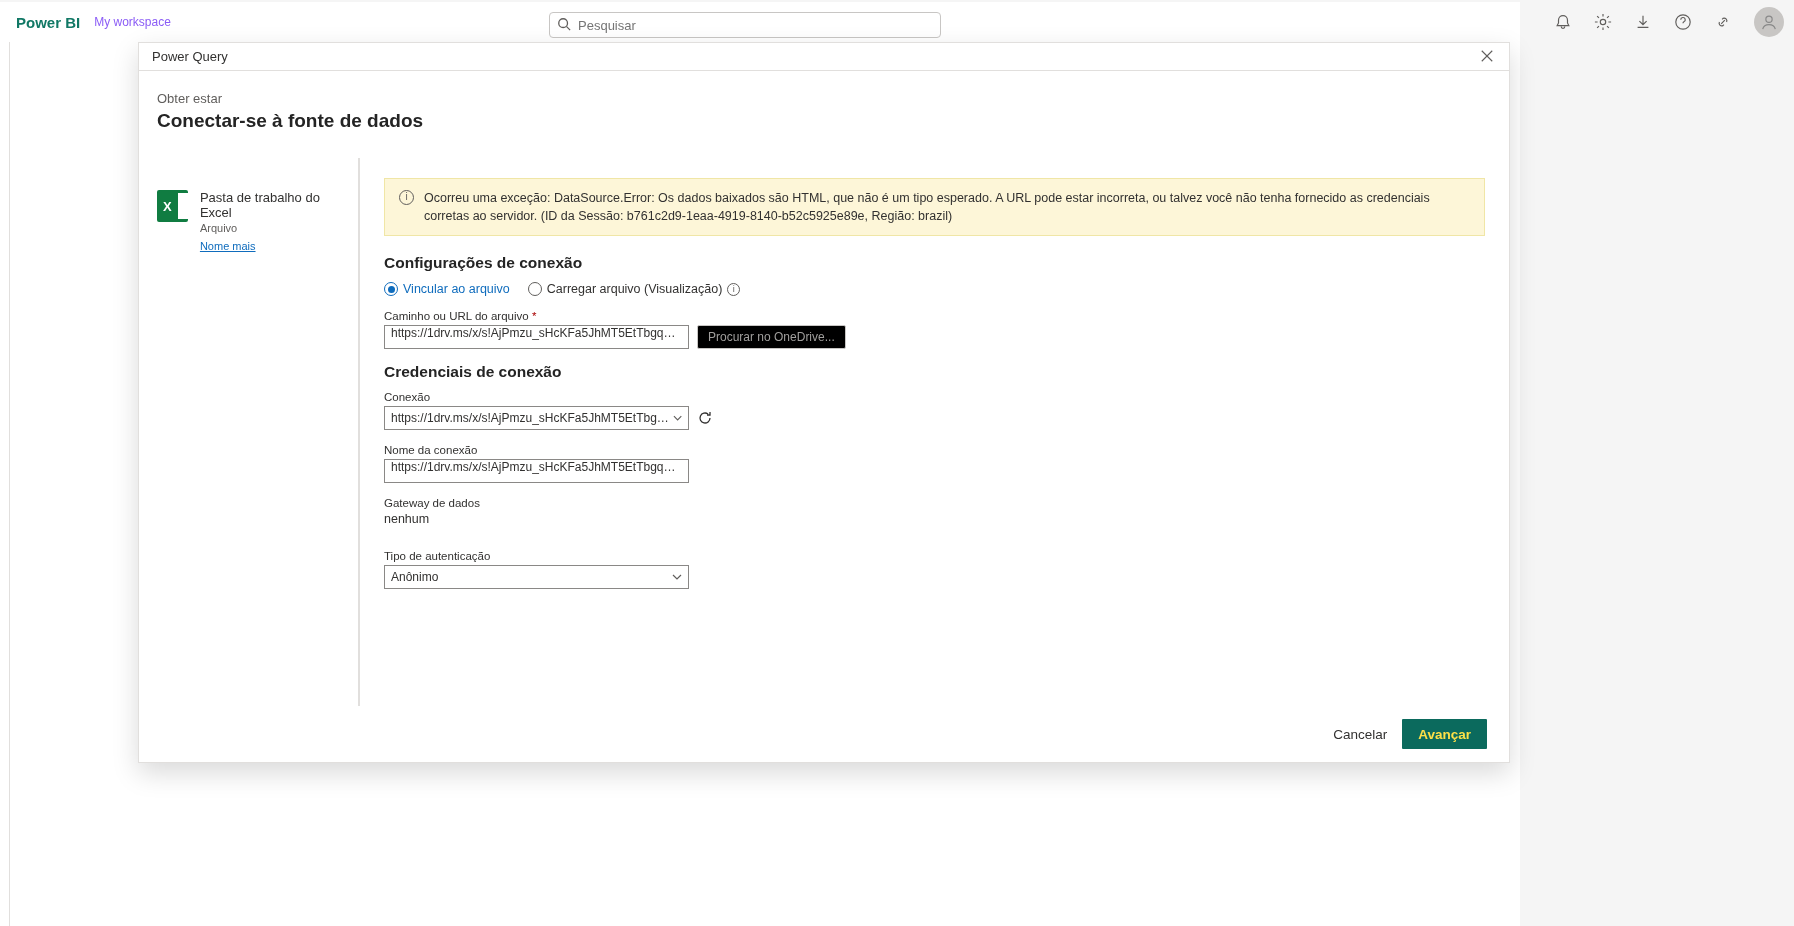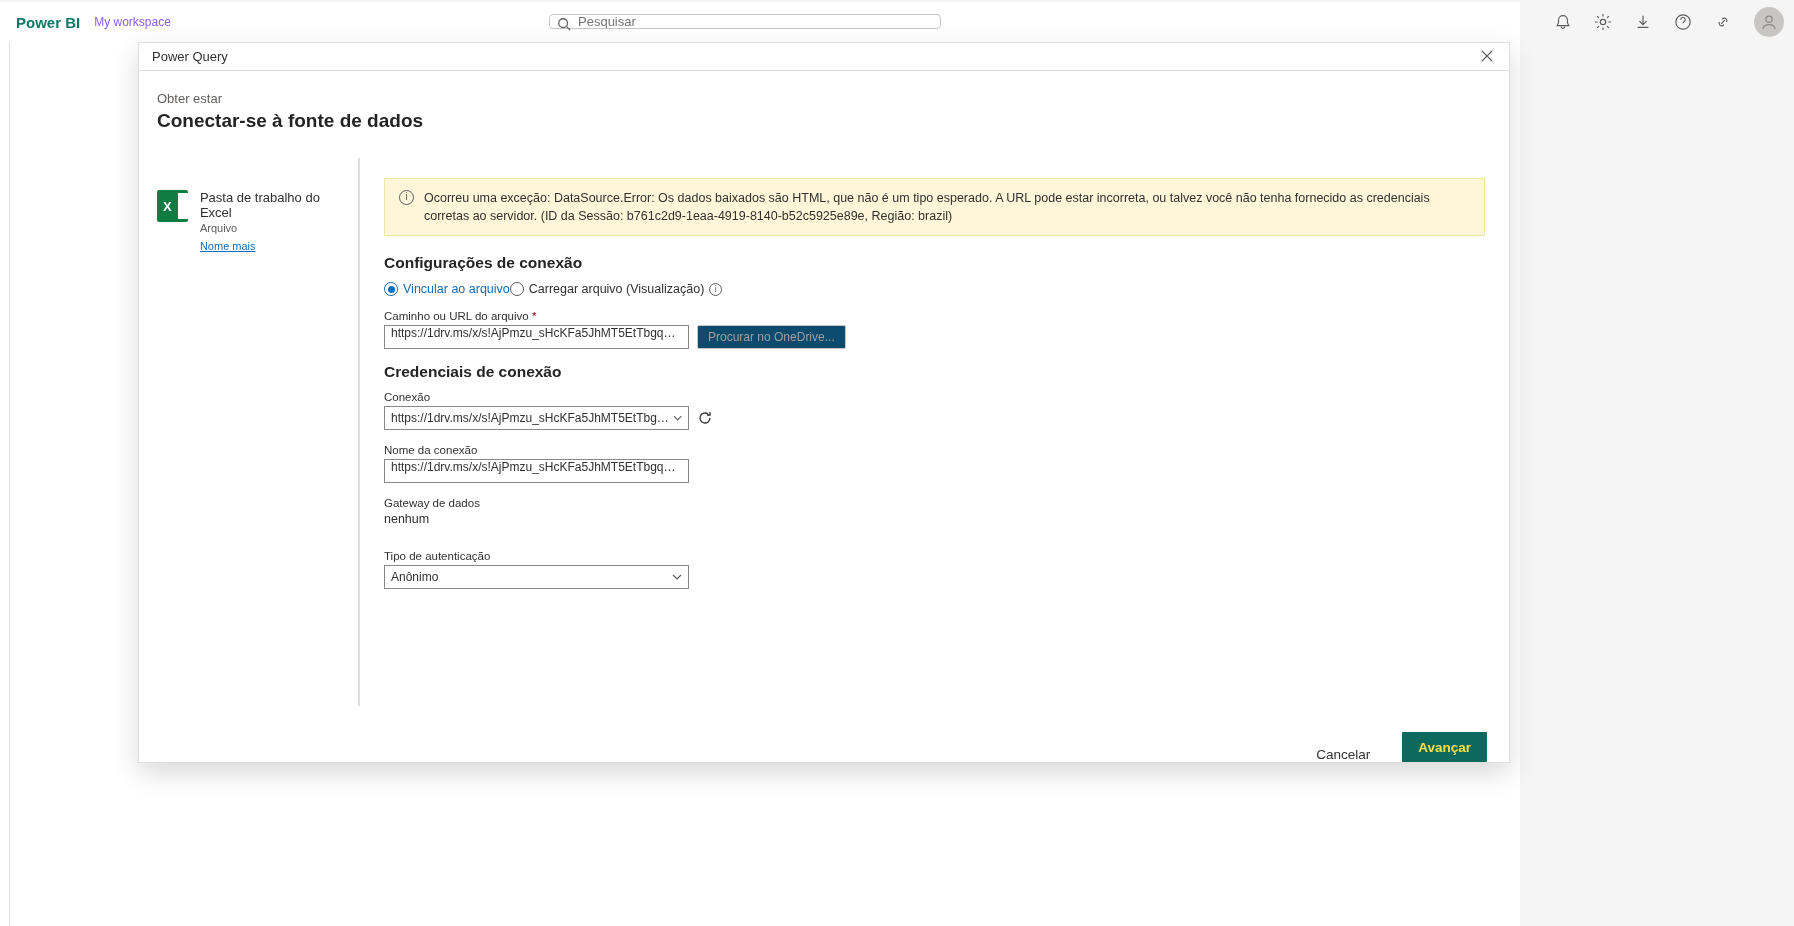--- a/index.html
+++ b/index.html
@@ -3,21 +3,21 @@
 <meta charset="utf-8">
 <style>
   * { box-sizing: border-box; margin: 0; padding: 0; font-family: "Segoe UI", Arial, sans-serif; }
   body { background: #f5f5f5; width: 1794px; height: 926px; overflow: hidden; position: relative; }
 
   
   .topbar { position: absolute; top: 2px; left: 0; right: 274px; height: 40px; background: #fff; display: flex; align-items: center; padding: 0 16px; }
   .brand { color: #117865; font-weight: 700; font-size: 15px; margin-right: 14px; }
   .workspace { color: #8b5cf6; font-size: 12px; }
   .search-wrap { position: absolute; left: 549px; top: 10px; width: 392px; }
-  .search { width: 100%; height: 15px; border: 1px solid #c8c6c4; border-radius: 4px; padding: 0 8px 0 28px; font-size: 13px; color: #605e5c; background: #fff; }
+  .search { width: 100%; height: 26px; border: 1px solid #c8c6c4; border-radius: 4px; padding: 0 8px 0 28px; font-size: 13px; color: #605e5c; background: #fff; }
   .search-icon-svg { position: absolute; left: 8px; top: 5px; width: 14px; height: 14px; color: #605e5c; }
 
   .topbar-right { position: absolute; right: 0; top: 2px; height: 40px; display: flex; align-items: center; gap: 22px; padding-right: 10px; }
   .tb-icon { width: 18px; height: 18px; color: #605e5c; display:flex; align-items:center; justify-content:center;}
   .avatar { width: 30px; height: 30px; border-radius: 50%; background: #c8c6c4; display:flex; align-items:center; justify-content:center; font-size:12px; color:#605e5c; }
 
   
   .sidebar-sliver { position:absolute; top:42px; left:0; width:10px; bottom:0; background:#fff; border-right:1px solid #e1dfdd; }
 
   
@@ -45,40 +45,40 @@
   
   .header-area { padding:20px 24px 0 18px;}
   .content-columns { display:flex; flex:1; overflow:hidden;}
   .content-columns .left-pane { border-right:1px solid #e1dfdd; }
 
   .error-banner { background:#fdf6d8; border:1px solid #f0e6a6; padding:10px 14px; font-size:12.5px; color:#323130; display:flex; gap:10px; margin-bottom:18px; line-height:1.45;}
   .info-icon { flex-shrink:0; width:15px; height:15px; border:1px solid #605e5c; border-radius:50%; display:flex; align-items:center; justify-content:center; font-size:10px; color:#605e5c; margin-top:1px;}
 
   .section-title { font-size:15.5px; font-weight:600; color:#242424; margin-bottom:10px;}
 
-  .radio-row { display:flex; align-items:center; margin-bottom:14px;}
+  .radio-row { display:flex; gap:18px; align-items:center; margin-bottom:14px;}
   .radio-opt { display:flex; align-items:center; gap:5px; font-size:12.5px; color:#323130;}
   .radio { width:14px; height:14px; border:1px solid #605e5c; border-radius:50%; display:flex; align-items:center; justify-content:center;}
   .radio.selected { border-color:#0f6cbd;}
   .radio.selected::after { content:''; width:7px; height:7px; background:#0f6cbd; border-radius:50%;}
   .radio-opt.sel { color:#0f6cbd;}
   .mini-info { width:13px; height:13px; border:1px solid #605e5c; border-radius:50%; display:flex; align-items:center; justify-content:center; font-size:9px; color:#605e5c;}
 
   .field-label { font-size:11.5px; color:#323130; margin-bottom:3px;}
   .field-label .req{ color:#a80000;}
   .input, .select { height:24px; border:1px solid #8a8886; font-size:12px; padding:0 6px; color:#323130; background:#fff;}
   .input { width:305px; overflow:hidden; text-overflow:ellipsis; white-space:nowrap;}
   .select { width:305px; display:flex; align-items:center; justify-content:space-between; cursor:pointer;}
   .chev { width:10px;height:10px; color:#605e5c;}
   .row { display:flex; align-items:center; gap:8px; margin-bottom:14px;}
-  .browse-btn { height:24px; padding:0 10px; background:#0c4a6e; border:1px solid #c8c6c4; font-size:12px; color:#a19f9d; border-radius:2px; }
+  .browse-btn { height:24px; padding:0 10px; background:#000000; border:1px solid #c8c6c4; font-size:12px; color:#a19f9d; border-radius:2px; }
   .refresh-icon { width:16px; height:16px; color:#323130; cursor:pointer;}
   .static-val { font-size:12.5px; color:#323130; margin-top:2px;}
 
-  .modal-footer { height:56px; border-top:0; display:flex; align-items:flex-end; justify-content:flex-end; padding:0 22px; gap:32px;}
+  .modal-footer { height:56px; border-top:0; display:flex; align-items:center; justify-content:flex-end; padding:0 22px; gap:15px;}
   .btn-cancel { background:none; border:none; font-size:13.5px; color:#323130; cursor:pointer;}
   .btn-primary { background:#0b6a5d; color:#fde047; border:none; height:30px; padding:0 16px; font-size:13.5px; border-radius:1px; font-weight:600; cursor:pointer;}
 </style>
 </head>
 <body>
 
 <div class="topbar">
   <div class="brand">Power BI</div>
   <div class="workspace">My workspace</div>
   <div class="search-wrap">

